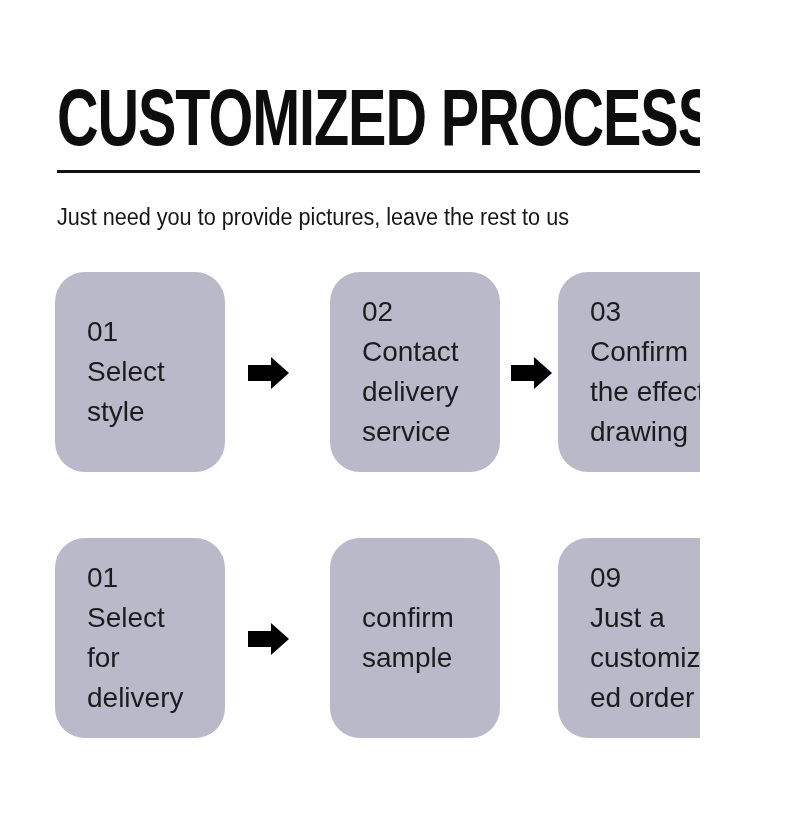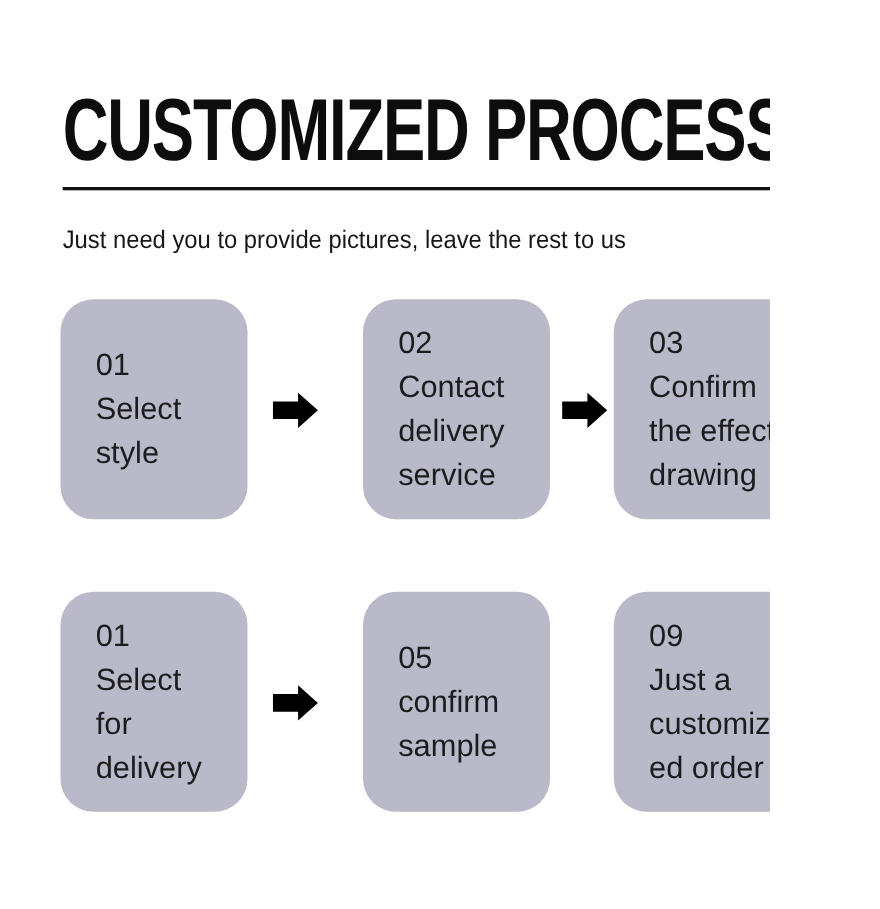--- a/index.html
+++ b/index.html
@@ -95,21 +95,20 @@
 delivery</div>
   </div>
 
   <div class="arrow a3">
     <svg viewBox="0 0 42 34" xmlns="http://www.w3.org/2000/svg" aria-hidden="true">
       <polygon points="0,9 23,9 23,1 41,17 23,33 23,25 0,25"></polygon>
     </svg>
   </div>
 
   <div class="card r2 c2">
-    <div class="card-number">05</div>
     <div class="card-label">confirm
 sample</div>
   </div>
 
   <div class="card r2 c3">
     <div class="card-number">09</div>
     <div class="card-label">Just a
 customiz-
 ed order</div>
   </div>

